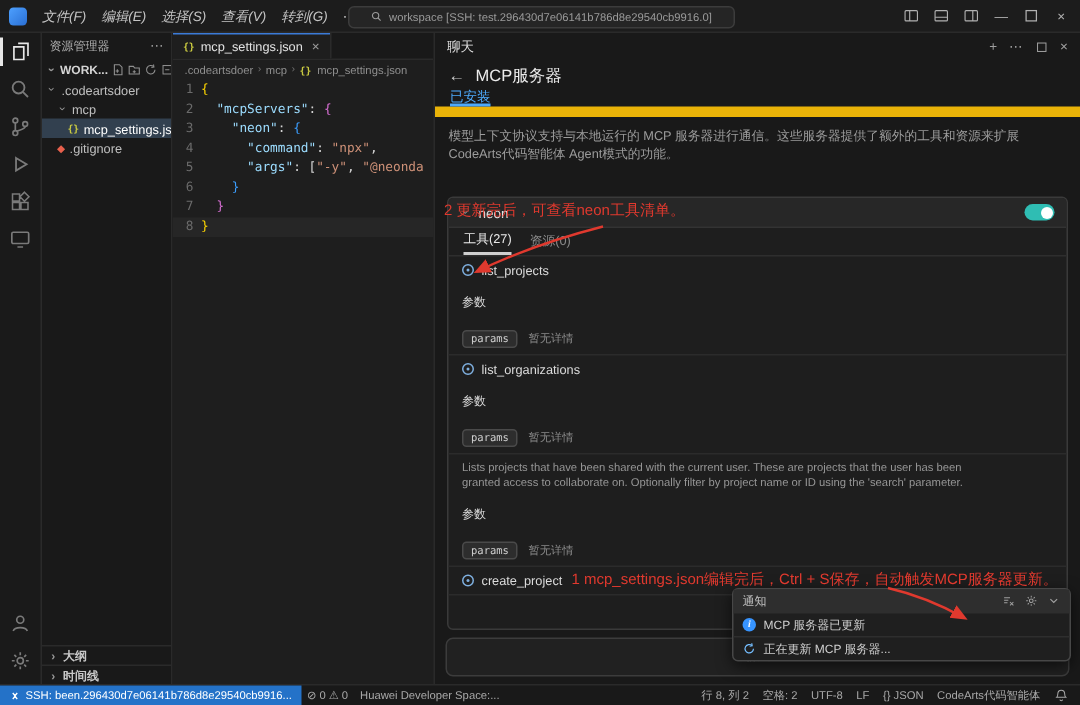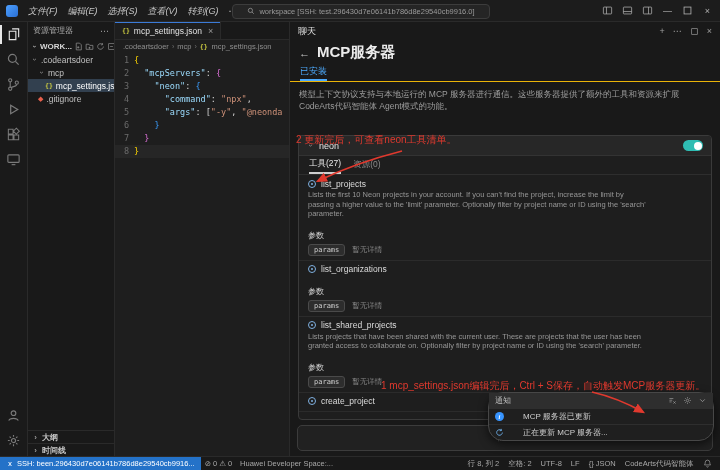--- a/index.html
+++ b/index.html
@@ -54,59 +54,59 @@
 
 .chat{position:absolute;top:22px;left:290px;right:0;bottom:14px;background:#191919;display:flex;flex-direction:column;overflow:hidden;}
 .chat-top{height:18px;display:flex;align-items:center;padding:0 8px;gap:6px;flex:none;}
 .chat-title{font-size:9px;color:#e0e0e0;}
 .chat-top-icons{margin-left:auto;display:flex;gap:8px;color:#9f9f9f;font-size:9px;align-items:center;}
 .chat-top-icons .icon{display:flex;align-items:center;}
 .chat-top-icons svg{width:9px;height:9px;}
 .section-label{display:flex;align-items:center;gap:3px;padding:2px 8px 1px;font-size:7.5px;color:#8f8f8f;flex:none;}
 .back-row{display:flex;align-items:center;gap:7px;padding:3px 9px 1px;flex:none;}
 .back-arrow{color:#c8c8c8;font-size:11px;}
-.page-title{font-size:15px;font-weight:bold;color:#ececec;}
-.chat-tabs{display:flex;padding:0 10px;height:19px;border-bottom:1px solid #eab308;flex:none;}
+.page-title{font-size:11px;font-weight:normal;color:#ececec;}
+.chat-tabs{display:flex;padding:0 10px;height:19px;border-bottom:7px solid #eab308;flex:none;}
 .chat-tab{font-size:9px;color:var(--accent);display:flex;align-items:center;border-bottom:2px solid var(--accent);}
 .chat-desc{padding:6px 14px 0 9px;font-size:8.5px;line-height:12px;color:#9c9c9c;height:31px;overflow:hidden;flex:none;}
 .server-card{margin:22px 8px 0;border:1px solid #3a3a3a;border-radius:4px;background:#1e1e1e;flex:1;overflow:hidden;display:flex;flex-direction:column;}
 .card-header{height:20px;background:#272727;display:flex;align-items:center;gap:5px;padding:0 8px;flex:none;border-bottom:1px solid #333;}
 .server-name{font-size:9px;color:#e2e2e2;}
 .toggle{margin-left:auto;width:20px;height:11px;border-radius:6px;background:var(--toggle-on);position:relative;flex:none;}
 .toggle::after{content:"";position:absolute;right:1.5px;top:1.5px;width:8px;height:8px;border-radius:50%;background:#fff;}
 .card-tabs{height:19px;display:flex;gap:12px;padding:0 10px;border-bottom:1px solid #2e2e2e;flex:none;}
 .card-tab{font-size:8.5px;display:flex;align-items:center;color:#8a8a8a;}
 .card-tab.active{color:#e7e7e7;border-bottom:2px solid #cfcfcf;}
 .tools{flex:1;overflow:hidden;}
 .tool-item{padding:3px 9px 4px;border-bottom:1px solid #2b2b2b;}
 .tool-head{display:flex;align-items:center;gap:5px;height:11px;}
 .tool-icon{width:8px;height:8px;border:1px solid #7fb0e0;border-radius:50%;position:relative;flex:none;}
 .tool-icon::after{content:"";position:absolute;left:2px;top:2px;width:2px;height:2px;border-radius:50%;background:#7fb0e0;}
 .tool-name{font-size:8.5px;color:#dcdcdc;}
 .tool-desc{margin-top:1px;font-size:7.5px;line-height:9.5px;color:#969696;padding-right:55px;}
 .tool-params-label{margin-top:11px;font-size:8px;font-weight:normal;color:#d8d8d8;}
-.param-row{margin-top:3px;display:flex;align-items:center;gap:7px;height:12px;}
+.param-row{margin-top:13px;display:flex;align-items:center;gap:7px;height:12px;}
 .param-chip{font-family:"DejaVu Sans Mono",monospace;font-size:7px;color:#cfcfcf;background:#2d2d2d;border:1px solid #4a4a4a;border-radius:3px;padding:1px 5px;}
 .param-note{font-size:7.5px;color:#8a8a8a;}
 .chat-input{flex:none;margin:5px 7px;height:26px;border:1px solid #3c3c3c;border-radius:5px;background:#212121;display:flex;align-items:center;justify-content:center;color:#8a8a8a;font-size:8.5px;}
 
 .statusbar{position:absolute;left:0;right:0;bottom:0;height:14px;background:#191919;border-top:1px solid #2a2a2a;display:flex;align-items:center;font-size:7.5px;color:#a8a8a8;z-index:6;white-space:nowrap;}
 .sb-remote{height:100%;background:var(--remote-bg);color:#fff;display:flex;align-items:center;gap:3px;padding:0 6px;flex:none;}
 .sb-remote svg{width:8px;height:8px;}
 .sb-item{display:flex;align-items:center;gap:2px;padding:0 4px;}
 .sb-right{margin-left:auto;display:flex;align-items:flex-start;padding-right:4px;}
 .sb-right .sb-item{padding:0 4.5px;}
 .sb-bell svg{width:9px;height:9px;}
 
-.toast{position:absolute;right:6px;bottom:29px;width:226px;background:#1f1f1f;border:1px solid #474747;border-radius:15px;z-index:8;box-shadow:0 3px 10px rgba(0,0,0,.6);}
+.toast{position:absolute;right:6px;bottom:29px;width:226px;background:#1f1f1f;border:1px solid #474747;border-radius:4px;z-index:8;box-shadow:0 3px 10px rgba(0,0,0,.6);}
 .toast-header{height:15px;background:#2e2e2e;display:flex;align-items:center;padding:0 6px;color:#c0c0c0;font-size:8px;}
 .toast-header-icons{margin-left:auto;display:flex;gap:6px;color:#a0a0a0;align-items:center;}
 .toast-header-icons .icon{display:flex;}
 .toast-header-icons svg{width:9px;height:9px;}
-.toast-item{height:16px;display:flex;align-items:center;gap:19px;padding:0 6px;border-top:1px solid #2e2e2e;color:#cfcfcf;font-size:8px;}
+.toast-item{height:16px;display:flex;align-items:center;gap:5px;padding:0 6px;border-top:1px solid #2e2e2e;color:#cfcfcf;font-size:8px;}
 .info-badge{width:9px;height:9px;border-radius:50%;background:var(--info);color:#fff;font-size:6.5px;font-weight:bold;font-style:italic;display:flex;align-items:center;justify-content:center;font-family:"Liberation Serif",serif;flex:none;}
 .sync-icon{display:flex;color:#75beff;flex:none;}
 .sync-icon svg{width:9px;height:9px;}
 
 .note{position:absolute;color:var(--annotation);font-size:10px;z-index:9;white-space:nowrap;}
 .note-2{left:296px;top:133px;}
 .note-1{left:381px;top:379px;}
 .arrows{position:absolute;left:0;top:0;width:720px;height:470px;z-index:10;pointer-events:none;}
 .icon{display:inline-flex;align-items:center;justify-content:center;}
 </style>
@@ -345,43 +345,38 @@
       <div class="card-tabs">
           <span class="card-tab active">工具(27)</span>
           <span class="card-tab">资源(0)</span>
         </div>
       <div class="tools">
           <div class="tool-item">
             <div class="tool-head">
               <span class="tool-icon"></span>
               <span class="tool-name">list_projects</span>
             </div>
-            <div class="tool-desc">Lists the first 10 Neon projects in your account. If you can't find the project, increase the limit by passing a higher value to the 'limit' parameter. Optionally filter by project name or ID using the 'search' parameter.</div>
             <div class="tool-params-label">参数</div>
             <div class="param-row">
               <span class="param-chip">params</span>
               <span class="param-note">暂无详情</span>
             </div>
           </div>
           <div class="tool-item">
             <div class="tool-head">
               <span class="tool-icon"></span>
               <span class="tool-name">list_organizations</span>
             </div>
             <div class="tool-params-label">参数</div>
             <div class="param-row">
               <span class="param-chip">params</span>
               <span class="param-note">暂无详情</span>
             </div>
           </div>
           <div class="tool-item">
-            <div class="tool-head">
-              <span class="tool-icon"></span>
-              <span class="tool-name">list_shared_projects</span>
-            </div>
             <div class="tool-desc">Lists projects that have been shared with the current user. These are projects that the user has been granted access to collaborate on. Optionally filter by project name or ID using the 'search' parameter.</div>
             <div class="tool-params-label">参数</div>
             <div class="param-row">
               <span class="param-chip">params</span>
               <span class="param-note">暂无详情</span>
             </div>
           </div>
           <div class="tool-item">
             <div class="tool-head">
               <span class="tool-icon"></span>

